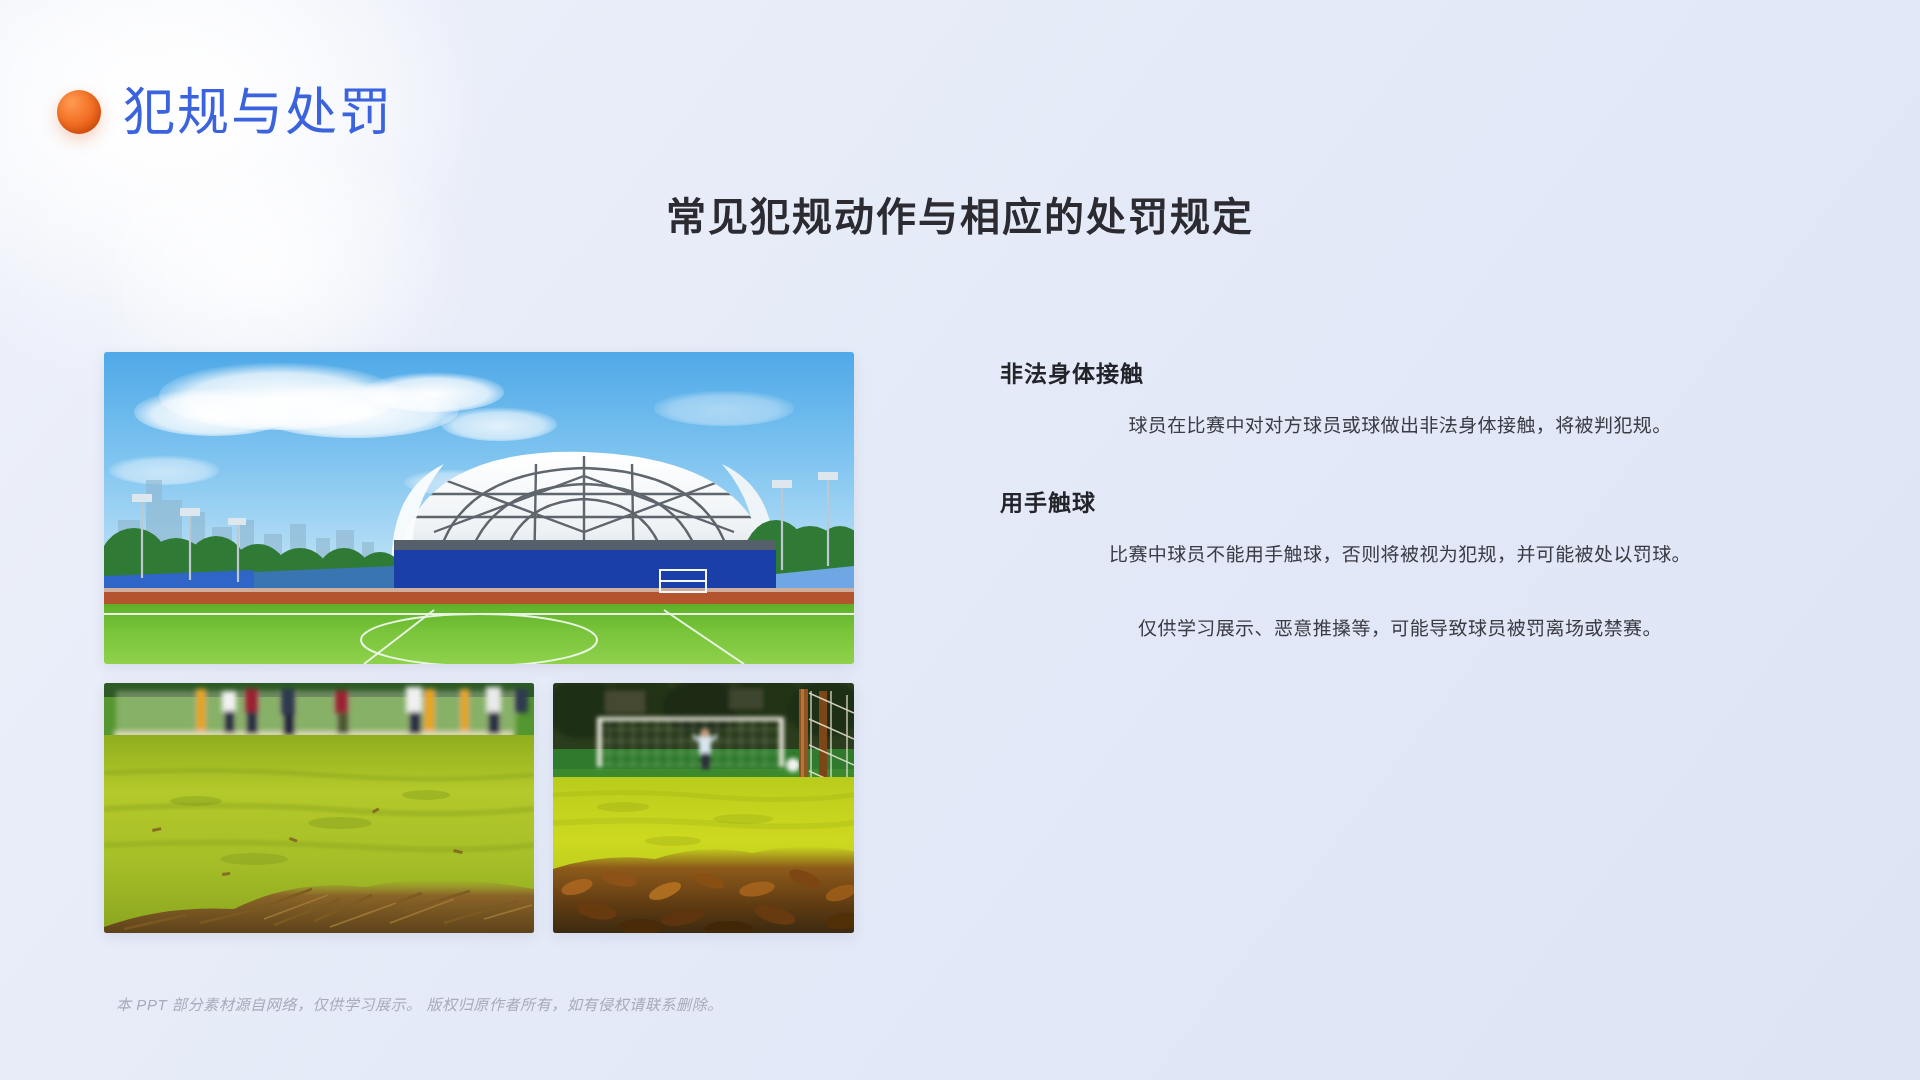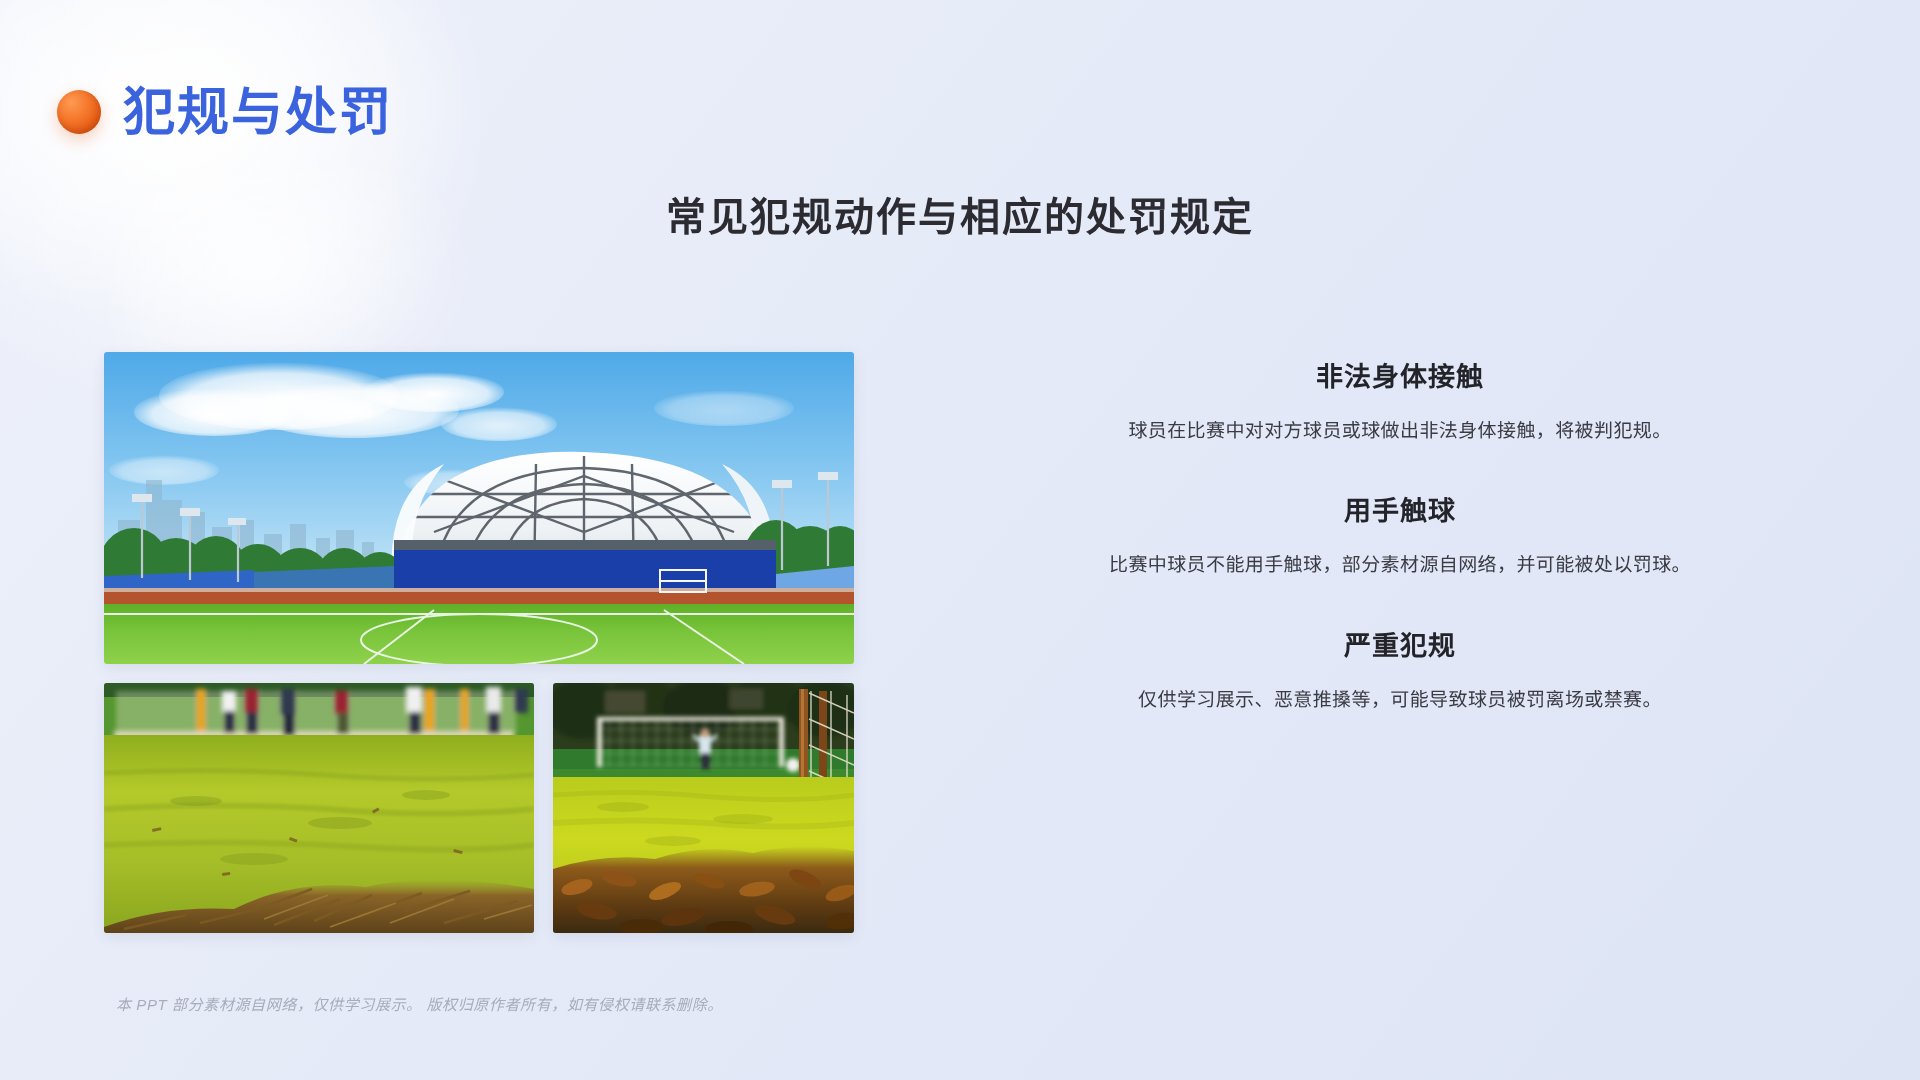--- a/index.html
+++ b/index.html
@@ -33,21 +33,21 @@
 
   
   .header { position:absolute; left:57px; top:86px; display:flex; align-items:center; gap:22px; }
   .bullet {
     width:44px; height:44px; border-radius:50%;
     background:radial-gradient(circle at 33% 28%, #ff9a52 0%, #f4762a 42%, #e85d16 72%, #cf4f0e 100%);
     box-shadow:0 6px 16px rgba(232,93,22,0.28), inset -2px -3px 7px rgba(150,50,0,0.35);
     flex:0 0 auto;
   }
   .header-title {
-    font-size:52px; font-weight:bold; color:#3b63de;
+    font-size:52px; font-weight:normal; color:#3b63de;
     letter-spacing:2px; line-height:1;
     white-space:nowrap;
   }
 
   
   .main-title {
     position:absolute; left:0; top:185px; width:1920px;
     text-align:center;
     font-size:40px; font-weight:bold; color:#2b2b31;
     letter-spacing:2px;
@@ -72,22 +72,22 @@
     border-radius:3px; overflow:hidden;
     box-shadow:0 4px 14px rgba(60,70,110,0.10);
   }
   .img-hero svg, .img-bl svg, .img-br svg { display:block; width:100%; height:100%; }
 
   
   .points { position:absolute; left:1000px; top:355px; width:800px; }
   .point { margin-bottom:0; }
   .point + .point { margin-top:44px; }
   .point-title {
-    font-size:27px; font-weight:bold; color:#23232a;
-    letter-spacing:1px; margin-bottom:22px;text-align:center;
+    font-size:23px; font-weight:bold; color:#23232a;
+    letter-spacing:1px; margin-bottom:22px;
   }
   .point-desc {
     font-size:19px; color:#3b3b44; line-height:1.55;
     letter-spacing:0.4px;
     text-align:center;
   }
 
   
   .footer {
     position:absolute; left:116px; top:993px;
@@ -436,23 +436,22 @@
 
 <div class="points">
 
   <div class="point">
     <div class="point-title">非法身体接触</div>
     <div class="point-desc">球员在比赛中对对方球员或球做出非法身体接触，将被判犯规。</div>
   </div>
 
   <div class="point">
     <div class="point-title">用手触球</div>
-    <div class="point-desc">比赛中球员不能用手触球，部分素材源自网络，并可能被处以罚球。</div>
+    <div class="point-desc">比赛中球员不能用手触球，否则将被视为犯规，并可能被处以罚球。</div>
   </div>
 
   <div class="point">
-    <div class="point-title">严重犯规</div>
     <div class="point-desc">仅供学习展示、恶意推搡等，可能导致球员被罚离场或禁赛。</div>
   </div>
 
 </div>
 
 <div class="footer">本 PPT 部分素材源自网络，仅供学习展示。 版权归原作者所有，如有侵权请联系删除。</div>
 
 </body></html>

